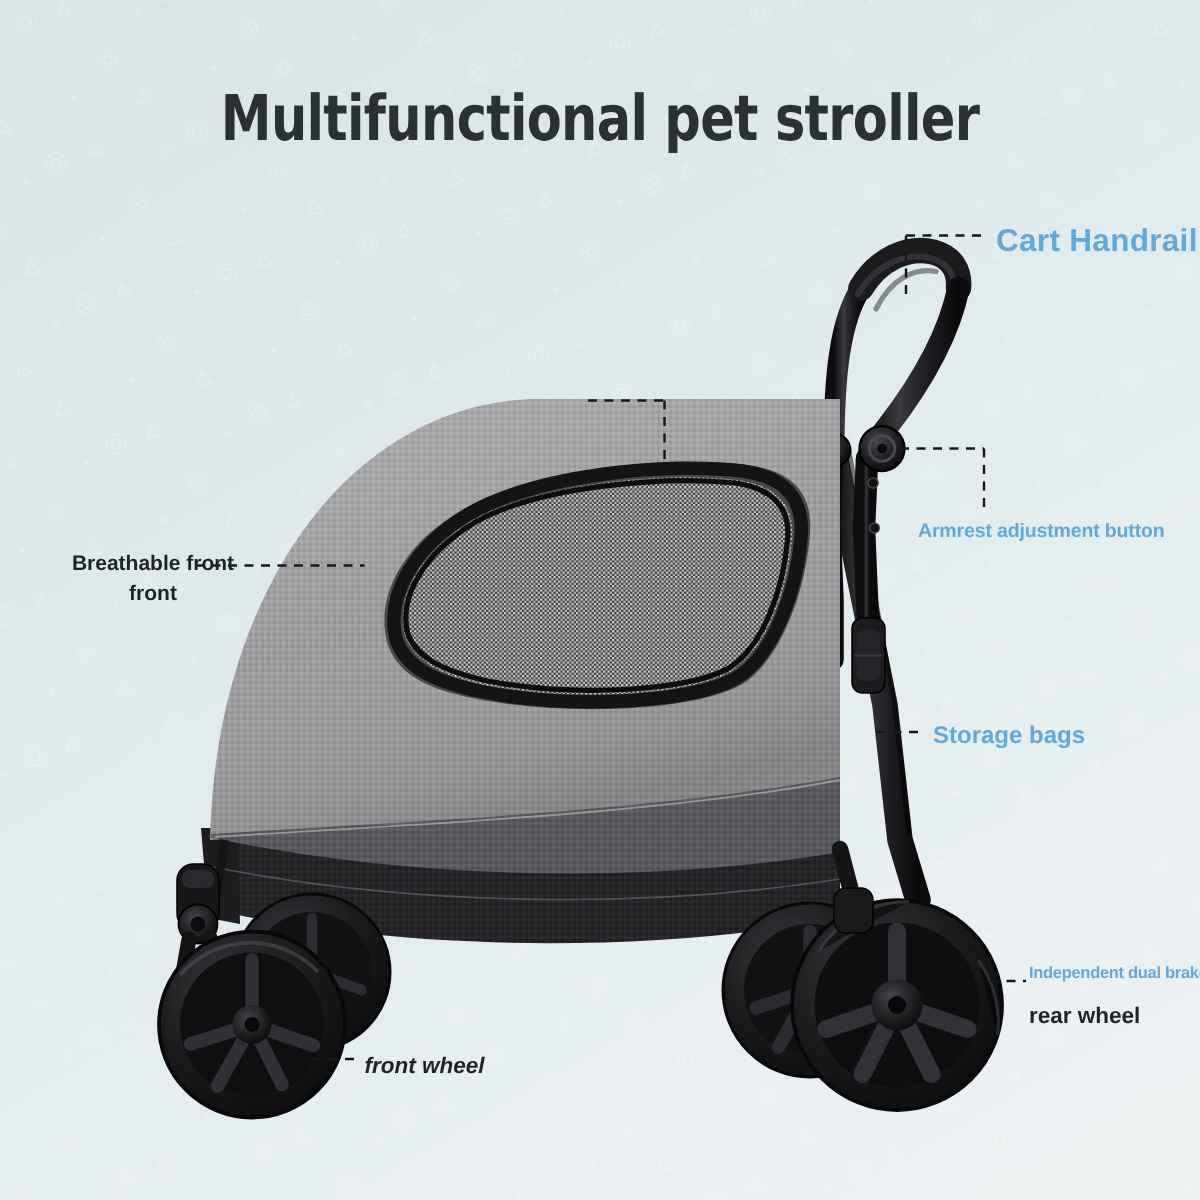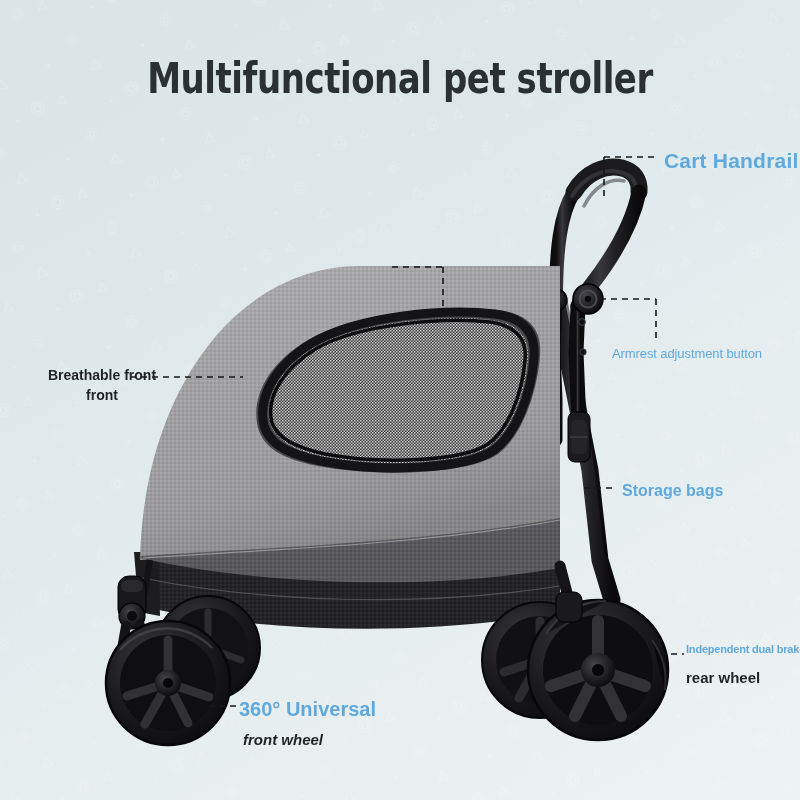--- a/index.html
+++ b/index.html
@@ -70,21 +70,21 @@
     color: #1f2326;
     font-weight: bold;
   }
 
   
   #lbl-handrail { left: 664px; top: 146px; text-align: center; }
   #lbl-handrail .hl  { font-size: 21px; letter-spacing: 0.2px; }
   #lbl-handrail .sub { font-size: 15px; margin-top: 4px; margin-left: 10px; }
 
   #lbl-armrest { left: 612px; top: 345px; }
-  #lbl-armrest .hl { font-size: 13px; font-weight: normal; letter-spacing: -0.1px; }
+  #lbl-armrest .hl { font-size: 13px; font-weight: bold; letter-spacing: -0.1px; }
 
   #lbl-storage { left: 622px; top: 479px; }
   #lbl-storage .hl { font-size: 16px; }
 
   #lbl-brakes { left: 686px; top: 642px; text-align: left; }
   #lbl-brakes .hl  { font-size: 11px; letter-spacing: -0.2px; }
   #lbl-brakes .sub { font-size: 15px; margin-top: 9px; margin-left: 0px; }
 
   #lbl-skylight { left: 281px; top: 258px; }
   #lbl-skylight .sub { font-size: 15px; }
@@ -345,17 +345,16 @@
     <span class="sub">rear wheel</span>
   </div>
 
 
   <div class="anno" id="lbl-frontwindow">
     <span class="sub">Breathable front</span>
     <span class="sub">front</span>
   </div>
 
   <div class="anno" id="lbl-universal">
-    <span class="hl">360° Universal</span>
     <span class="sub">front wheel</span>
   </div>
 
 </div>
 
 </body></html>

